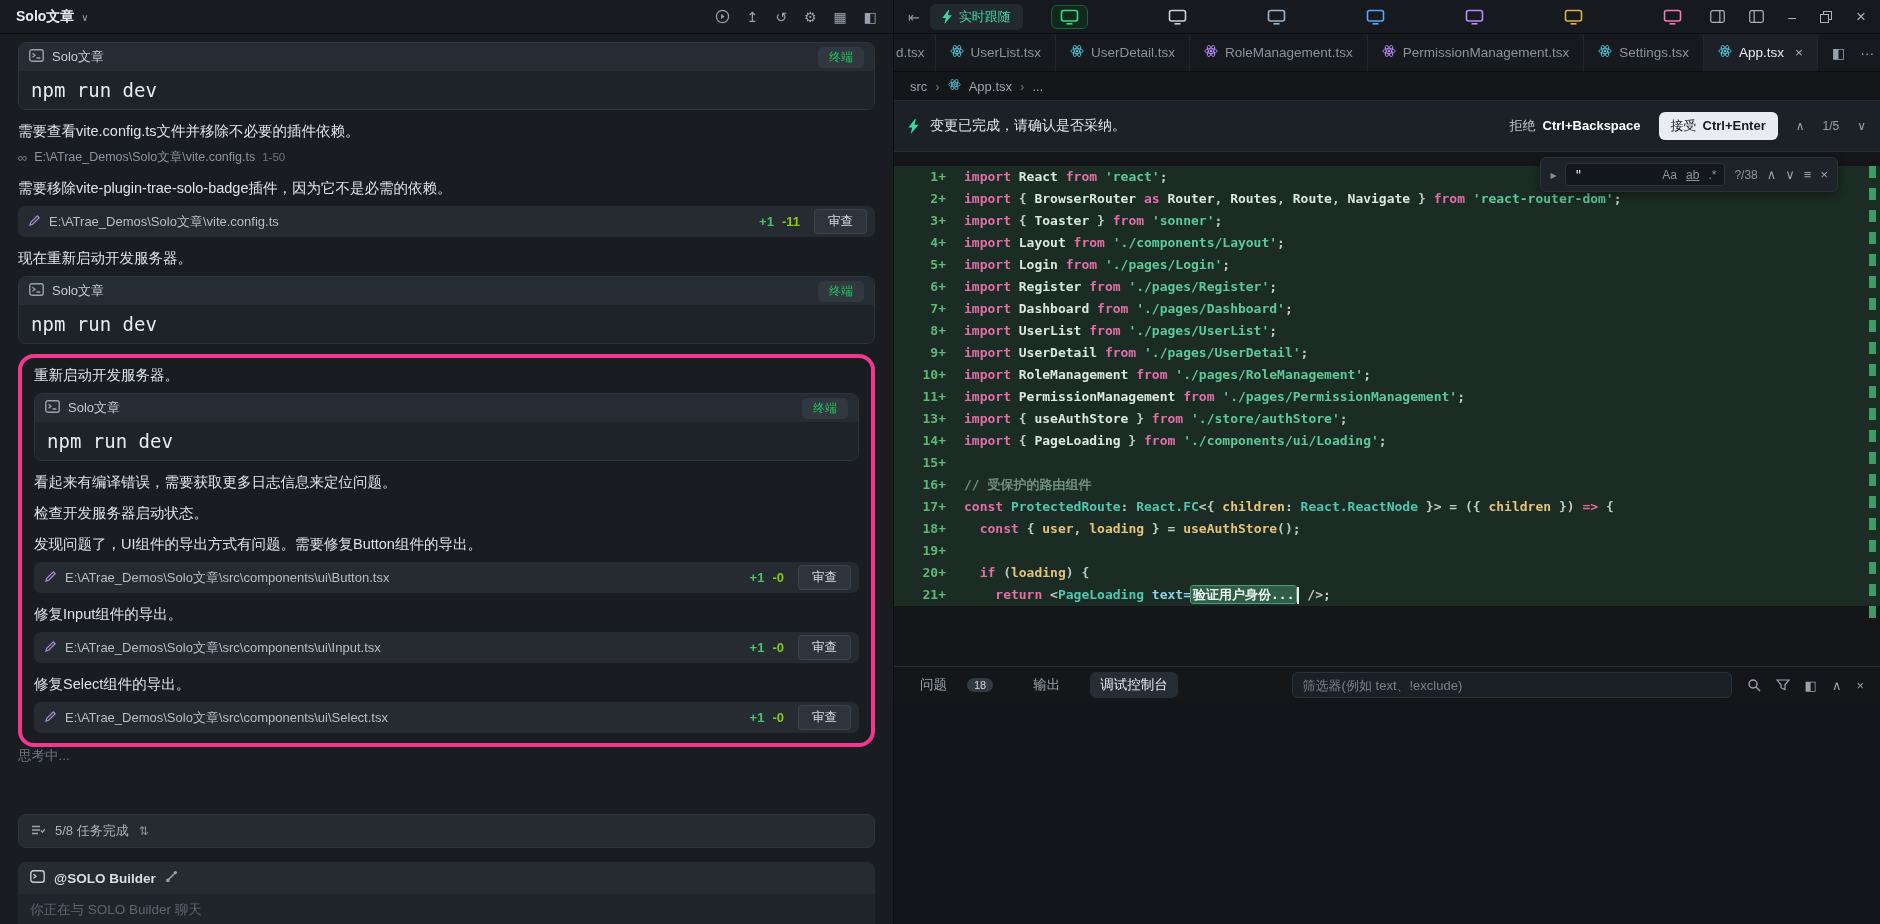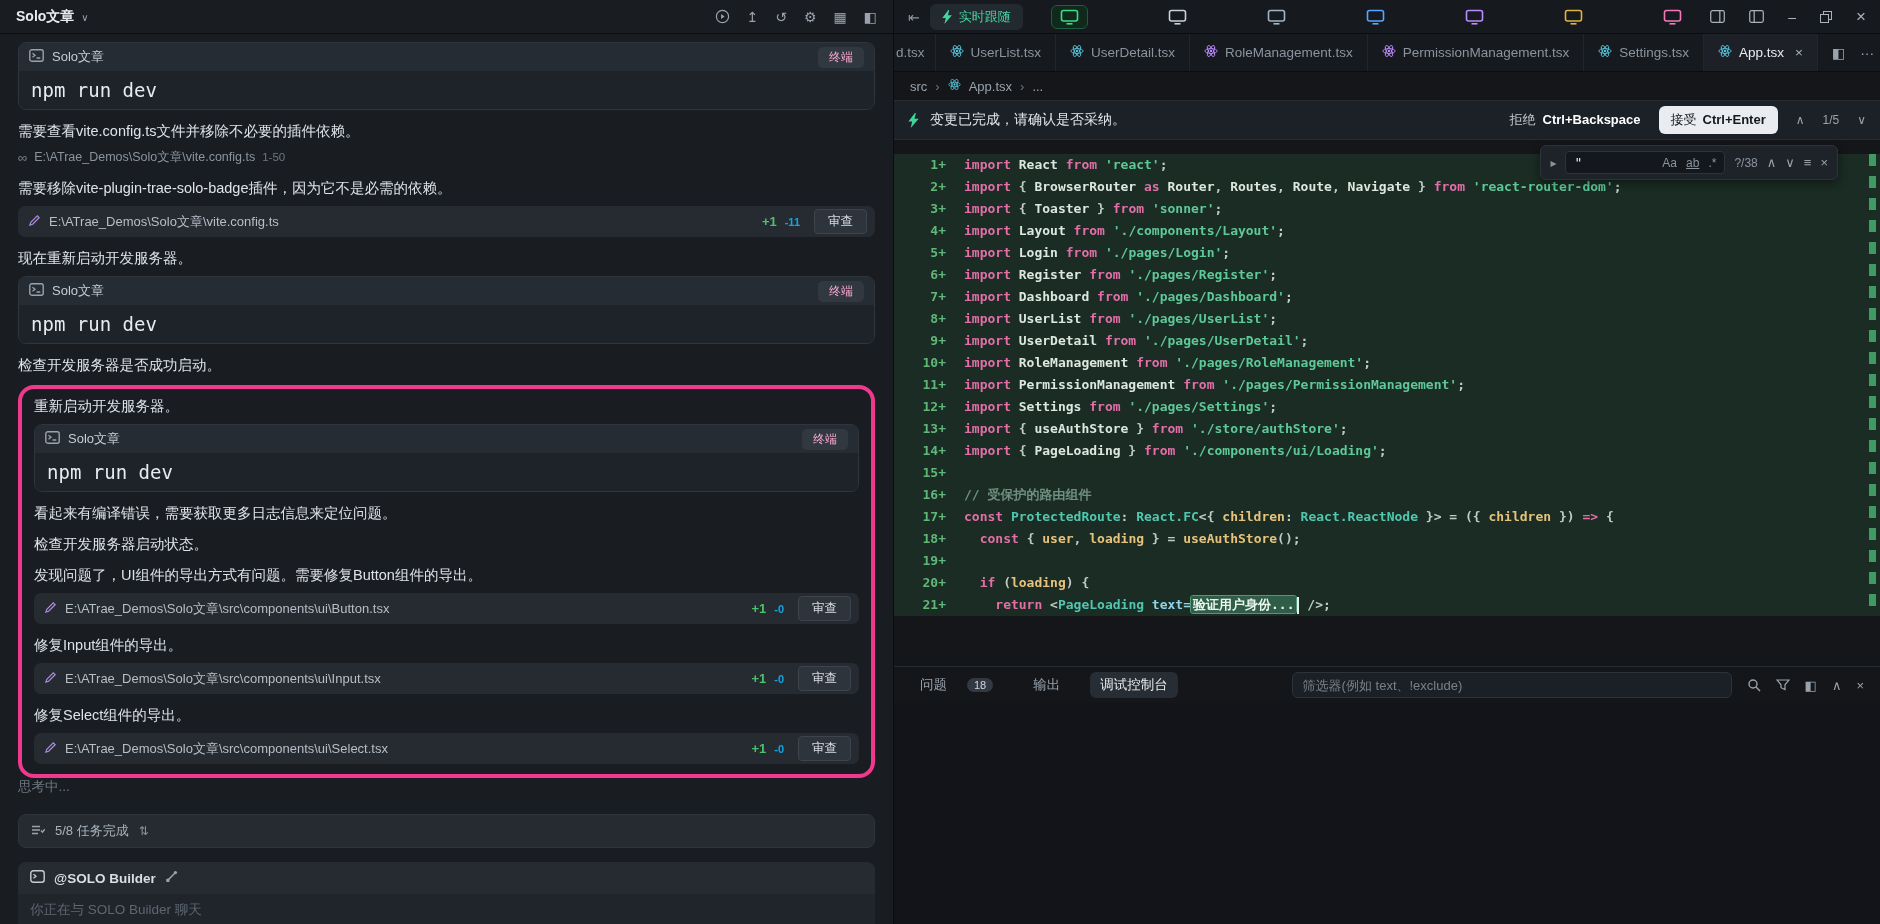--- a/index.html
+++ b/index.html
@@ -27,53 +27,53 @@
   
   .main { flex:1; display:flex; min-height:0; }
 
   
   .left-panel { width:894px; flex:none; background:#191d22; border-right:1px solid #0b0d10; display:flex; flex-direction:column; overflow:hidden; }
   .chat { flex:1; min-height:0; overflow:hidden; padding:8px 18px 0 18px; }
   .term-card { border:1px solid #2e353d; border-radius:8px; overflow:hidden; }
   .term-card + * { }
   .term-head { height:28px; background:#262c33; display:flex; align-items:center; gap:8px; padding:0 10px; }
   .term-app { font-size:13px; color:#c6cdd4; }
-  .term-badge { margin-left:auto; background:#31383f; border-radius:5px; padding:2px 11px; font-size:12px; color:#f9a8d4; }
+  .term-badge { margin-left:auto; background:#31383f; border-radius:5px; padding:2px 11px; font-size:12px; color:#22c55e; }
   .term-body { background:#1e2329; padding:8px 12px; }
   .term-cmd { font-family:"DejaVu Sans Mono",monospace; font-size:19px; color:#e6ebef; }
   .para { margin-top:12px; font-size:14.5px; line-height:19px; color:#dde3e8; }
   .file-ref { margin-top:6px; height:20px; display:flex; align-items:center; gap:7px; font-size:12.5px; color:#8b949e; }
   .fr-ico { color:#7d8590; font-size:13px; }
   .fr-range { color:#6e7681; font-size:11.5px; }
   .mt8 { margin-top:8px; }
   .diff-card { margin-top:8px; height:31px; background:#262b32; border-radius:7px; display:flex; align-items:center; gap:8px; padding:0 8px 0 10px; }
   .diff-path { font-size:13px; color:#b6bec7; flex:1; white-space:nowrap; overflow:hidden; }
   .added { color:#4ac26b; font-size:13px; font-weight:bold; }
-  .removed { color:#0ea5e9; font-size:11px; font-weight:bold; }
+  .removed { color:#84cc16; font-size:13px; font-weight:bold; }
   .review-btn { background:#2e343c; border:1px solid #3d444d; border-radius:4px; color:#d5dbe2; font-size:12.5px; padding:3px 13px; margin-left:6px; font-family:inherit; }
   .highlight-box { margin-top:10px; border:4px solid #f0388c; border-radius:16px; padding:2px 12px 10px 12px; }
   .highlight-box .para:first-child { margin-top:6px; }
   .thinking { font-size:13.5px; color:#6e7681; }
   .bottom-stack { flex:none; padding:0 18px; }
   .task-bar { height:34px; background:#262b32; border:1px solid #2e353d; border-radius:8px; display:flex; align-items:center; gap:10px; padding:0 12px; font-size:13px; color:#aab3bc; }
   .task-updown { color:#8b949e; font-size:12px; }
   .solo-bar { margin-top:14px; height:32px; background:#262b32; border-radius:8px 8px 0 0; display:flex; align-items:center; gap:9px; padding:0 12px; font-size:13.5px; font-weight:bold; color:#d8dee4; }
   .chat-input { height:30px; background:#20252c; padding:7px 12px 0 12px; font-size:13.5px; color:#5d6671; overflow:hidden; }
 
   
   .right-pane { flex:1; min-width:0; display:flex; flex-direction:column; background:#141619; }
   .tabbar { height:38px; flex:none; display:flex; align-items:stretch; background:#16191e; border-bottom:1px solid #0b0d10; overflow:hidden; }
   .tab { display:flex; align-items:center; gap:7px; padding:0 14px; font-size:13.5px; color:#8b949e; border-right:1px solid #22262c; white-space:nowrap; }
   .tab.partial { padding:0 10px 0 2px; }
   .tab.active { background:#1d2127; color:#e9edf1; }
   .tab-close { margin-left:4px; color:#aab3bc; }
   .tab-actions { margin-left:auto; display:flex; align-items:center; gap:15px; padding:0 14px; color:#9aa3ad; font-size:14px; }
   .breadcrumb { height:28px; flex:none; display:flex; align-items:center; gap:8px; padding:0 16px; font-size:13px; color:#9aa3ad; }
   .bc-sep { color:#6e7681; }
-  .notifbar { height:40px; flex:none; display:flex; align-items:center; gap:10px; padding:0 14px; background:#1c2127; border-top:1px solid #262c33; border-bottom:1px solid #262c33; }
+  .notifbar { height:52px; flex:none; display:flex; align-items:center; gap:10px; padding:0 14px; background:#1c2127; border-top:1px solid #262c33; border-bottom:1px solid #262c33; }
   .notif-text { font-size:14px; color:#e0e6eb; }
   .notif-actions { margin-left:auto; display:flex; align-items:center; gap:18px; }
   .reject-btn { font-size:13px; color:#c3ccd4; }
   .reject-btn b { color:#ffffff; margin-left:7px; }
   .accept-btn { background:#e9edf1; color:#15181c; border-radius:6px; padding:5px 12px; font-size:13px; }
   .accept-btn b { margin-left:6px; }
   .nav-ico { color:#9aa3ad; font-size:12px; }
   .nav-count { color:#9aa3ad; font-size:12px; }
 
   .editor-area { flex:1; min-height:0; position:relative; background:#141619; overflow:hidden; }
@@ -262,21 +262,20 @@
                   <rect x="0.8" y="0.8" width="13.4" height="11.4" rx="2" fill="none" stroke="#9aa3ad" stroke-width="1.4"></rect>
                   <path d="M3.5 4.3l2.5 2-2.5 2" fill="none" stroke="#9aa3ad" stroke-width="1.3"></path>
                   <path d="M7.5 9h3.8" stroke="#9aa3ad" stroke-width="1.3"></path>
                 </svg></span>
             <span class="term-app">Solo文章</span>
             <span class="term-badge">终端</span>
           </div>
           <div class="term-body"><span class="term-cmd">npm run dev</span></div>
         </div>
 
-        <div class="para">检查开发服务器是否成功启动。</div>
 
         <div class="highlight-box">
           <div class="para">重新启动开发服务器。</div>
 
           <div class="term-card mt8">
             <div class="term-head">
               <span><svg width="15" height="13" viewBox="0 0 15 13">
                     <rect x="0.8" y="0.8" width="13.4" height="11.4" rx="2" fill="none" stroke="#9aa3ad" stroke-width="1.4"></rect>
                     <path d="M3.5 4.3l2.5 2-2.5 2" fill="none" stroke="#9aa3ad" stroke-width="1.3"></path>
                     <path d="M7.5 9h3.8" stroke="#9aa3ad" stroke-width="1.3"></path>
@@ -489,21 +488,20 @@
             <div class="code-line added"><span class="ln">2+</span><span class="lc"><span class="tk-k">import </span><span class="tk-p">{ </span><span class="tk-i">BrowserRouter </span><span class="tk-k">as </span><span class="tk-i">Router</span><span class="tk-p">, </span><span class="tk-i">Routes</span><span class="tk-p">, </span><span class="tk-i">Route</span><span class="tk-p">, </span><span class="tk-i">Navigate</span><span class="tk-p"> } </span><span class="tk-k">from </span><span class="tk-s">'react-router-dom'</span><span class="tk-p">;</span></span></div>
             <div class="code-line added"><span class="ln">3+</span><span class="lc"><span class="tk-k">import </span><span class="tk-p">{ </span><span class="tk-i">Toaster</span><span class="tk-p"> } </span><span class="tk-k">from </span><span class="tk-s">'sonner'</span><span class="tk-p">;</span></span></div>
             <div class="code-line added"><span class="ln">4+</span><span class="lc"><span class="tk-k">import </span><span class="tk-i">Layout </span><span class="tk-k">from </span><span class="tk-s">'./components/Layout'</span><span class="tk-p">;</span></span></div>
             <div class="code-line added"><span class="ln">5+</span><span class="lc"><span class="tk-k">import </span><span class="tk-i">Login </span><span class="tk-k">from </span><span class="tk-s">'./pages/Login'</span><span class="tk-p">;</span></span></div>
             <div class="code-line added"><span class="ln">6+</span><span class="lc"><span class="tk-k">import </span><span class="tk-i">Register </span><span class="tk-k">from </span><span class="tk-s">'./pages/Register'</span><span class="tk-p">;</span></span></div>
             <div class="code-line added"><span class="ln">7+</span><span class="lc"><span class="tk-k">import </span><span class="tk-i">Dashboard </span><span class="tk-k">from </span><span class="tk-s">'./pages/Dashboard'</span><span class="tk-p">;</span></span></div>
             <div class="code-line added"><span class="ln">8+</span><span class="lc"><span class="tk-k">import </span><span class="tk-i">UserList </span><span class="tk-k">from </span><span class="tk-s">'./pages/UserList'</span><span class="tk-p">;</span></span></div>
             <div class="code-line added"><span class="ln">9+</span><span class="lc"><span class="tk-k">import </span><span class="tk-i">UserDetail </span><span class="tk-k">from </span><span class="tk-s">'./pages/UserDetail'</span><span class="tk-p">;</span></span></div>
             <div class="code-line added"><span class="ln">10+</span><span class="lc"><span class="tk-k">import </span><span class="tk-i">RoleManagement </span><span class="tk-k">from </span><span class="tk-s">'./pages/RoleManagement'</span><span class="tk-p">;</span></span></div>
             <div class="code-line added"><span class="ln">11+</span><span class="lc"><span class="tk-k">import </span><span class="tk-i">PermissionManagement </span><span class="tk-k">from </span><span class="tk-s">'./pages/PermissionManagement'</span><span class="tk-p">;</span></span></div>
-            <div class="code-line added"><span class="ln">12+</span><span class="lc"><span class="tk-k">import </span><span class="tk-i">Settings </span><span class="tk-k">from </span><span class="tk-s">'./pages/Settings'</span><span class="tk-p">;</span></span></div>
             <div class="code-line added"><span class="ln">13+</span><span class="lc"><span class="tk-k">import </span><span class="tk-p">{ </span><span class="tk-i">useAuthStore</span><span class="tk-p"> } </span><span class="tk-k">from </span><span class="tk-s">'./store/authStore'</span><span class="tk-p">;</span></span></div>
             <div class="code-line added"><span class="ln">14+</span><span class="lc"><span class="tk-k">import </span><span class="tk-p">{ </span><span class="tk-i">PageLoading</span><span class="tk-p"> } </span><span class="tk-k">from </span><span class="tk-s">'./components/ui/Loading'</span><span class="tk-p">;</span></span></div>
             <div class="code-line added"><span class="ln">15+</span><span class="lc"></span></div>
             <div class="code-line added"><span class="ln">16+</span><span class="lc"><span class="tk-c">// 受保护的路由组件</span></span></div>
             <div class="code-line added"><span class="ln">17+</span><span class="lc"><span class="tk-k">const </span><span class="tk-t">ProtectedRoute</span><span class="tk-p">: </span><span class="tk-t">React.FC</span><span class="tk-p">&lt;{ </span><span class="tk-v">children</span><span class="tk-p">: </span><span class="tk-t">React.ReactNode</span><span class="tk-p"> }&gt; = ({ </span><span class="tk-v">children</span><span class="tk-p"> }) </span><span class="tk-k">=&gt; </span><span class="tk-p">{</span></span></div>
             <div class="code-line added"><span class="ln">18+</span><span class="lc"><span class="tk-p">  </span><span class="tk-k">const </span><span class="tk-p">{ </span><span class="tk-v">user</span><span class="tk-p">, </span><span class="tk-v">loading</span><span class="tk-p"> } = </span><span class="tk-f">useAuthStore</span><span class="tk-p">();</span></span></div>
             <div class="code-line added"><span class="ln">19+</span><span class="lc"></span></div>
             <div class="code-line added"><span class="ln">20+</span><span class="lc"><span class="tk-p">  </span><span class="tk-k">if </span><span class="tk-p">(</span><span class="tk-v">loading</span><span class="tk-p">) {</span></span></div>
             <div class="code-line added"><span class="ln">21+</span><span class="lc"><span class="tk-p">    </span><span class="tk-k">return </span><span class="tk-p">&lt;</span><span class="tk-t">PageLoading </span><span class="tk-a">text=</span><span class="tk-sel">验证用户身份...</span><span class="caret"></span><span class="tk-p"> /&gt;;</span></span></div>
           </div>

